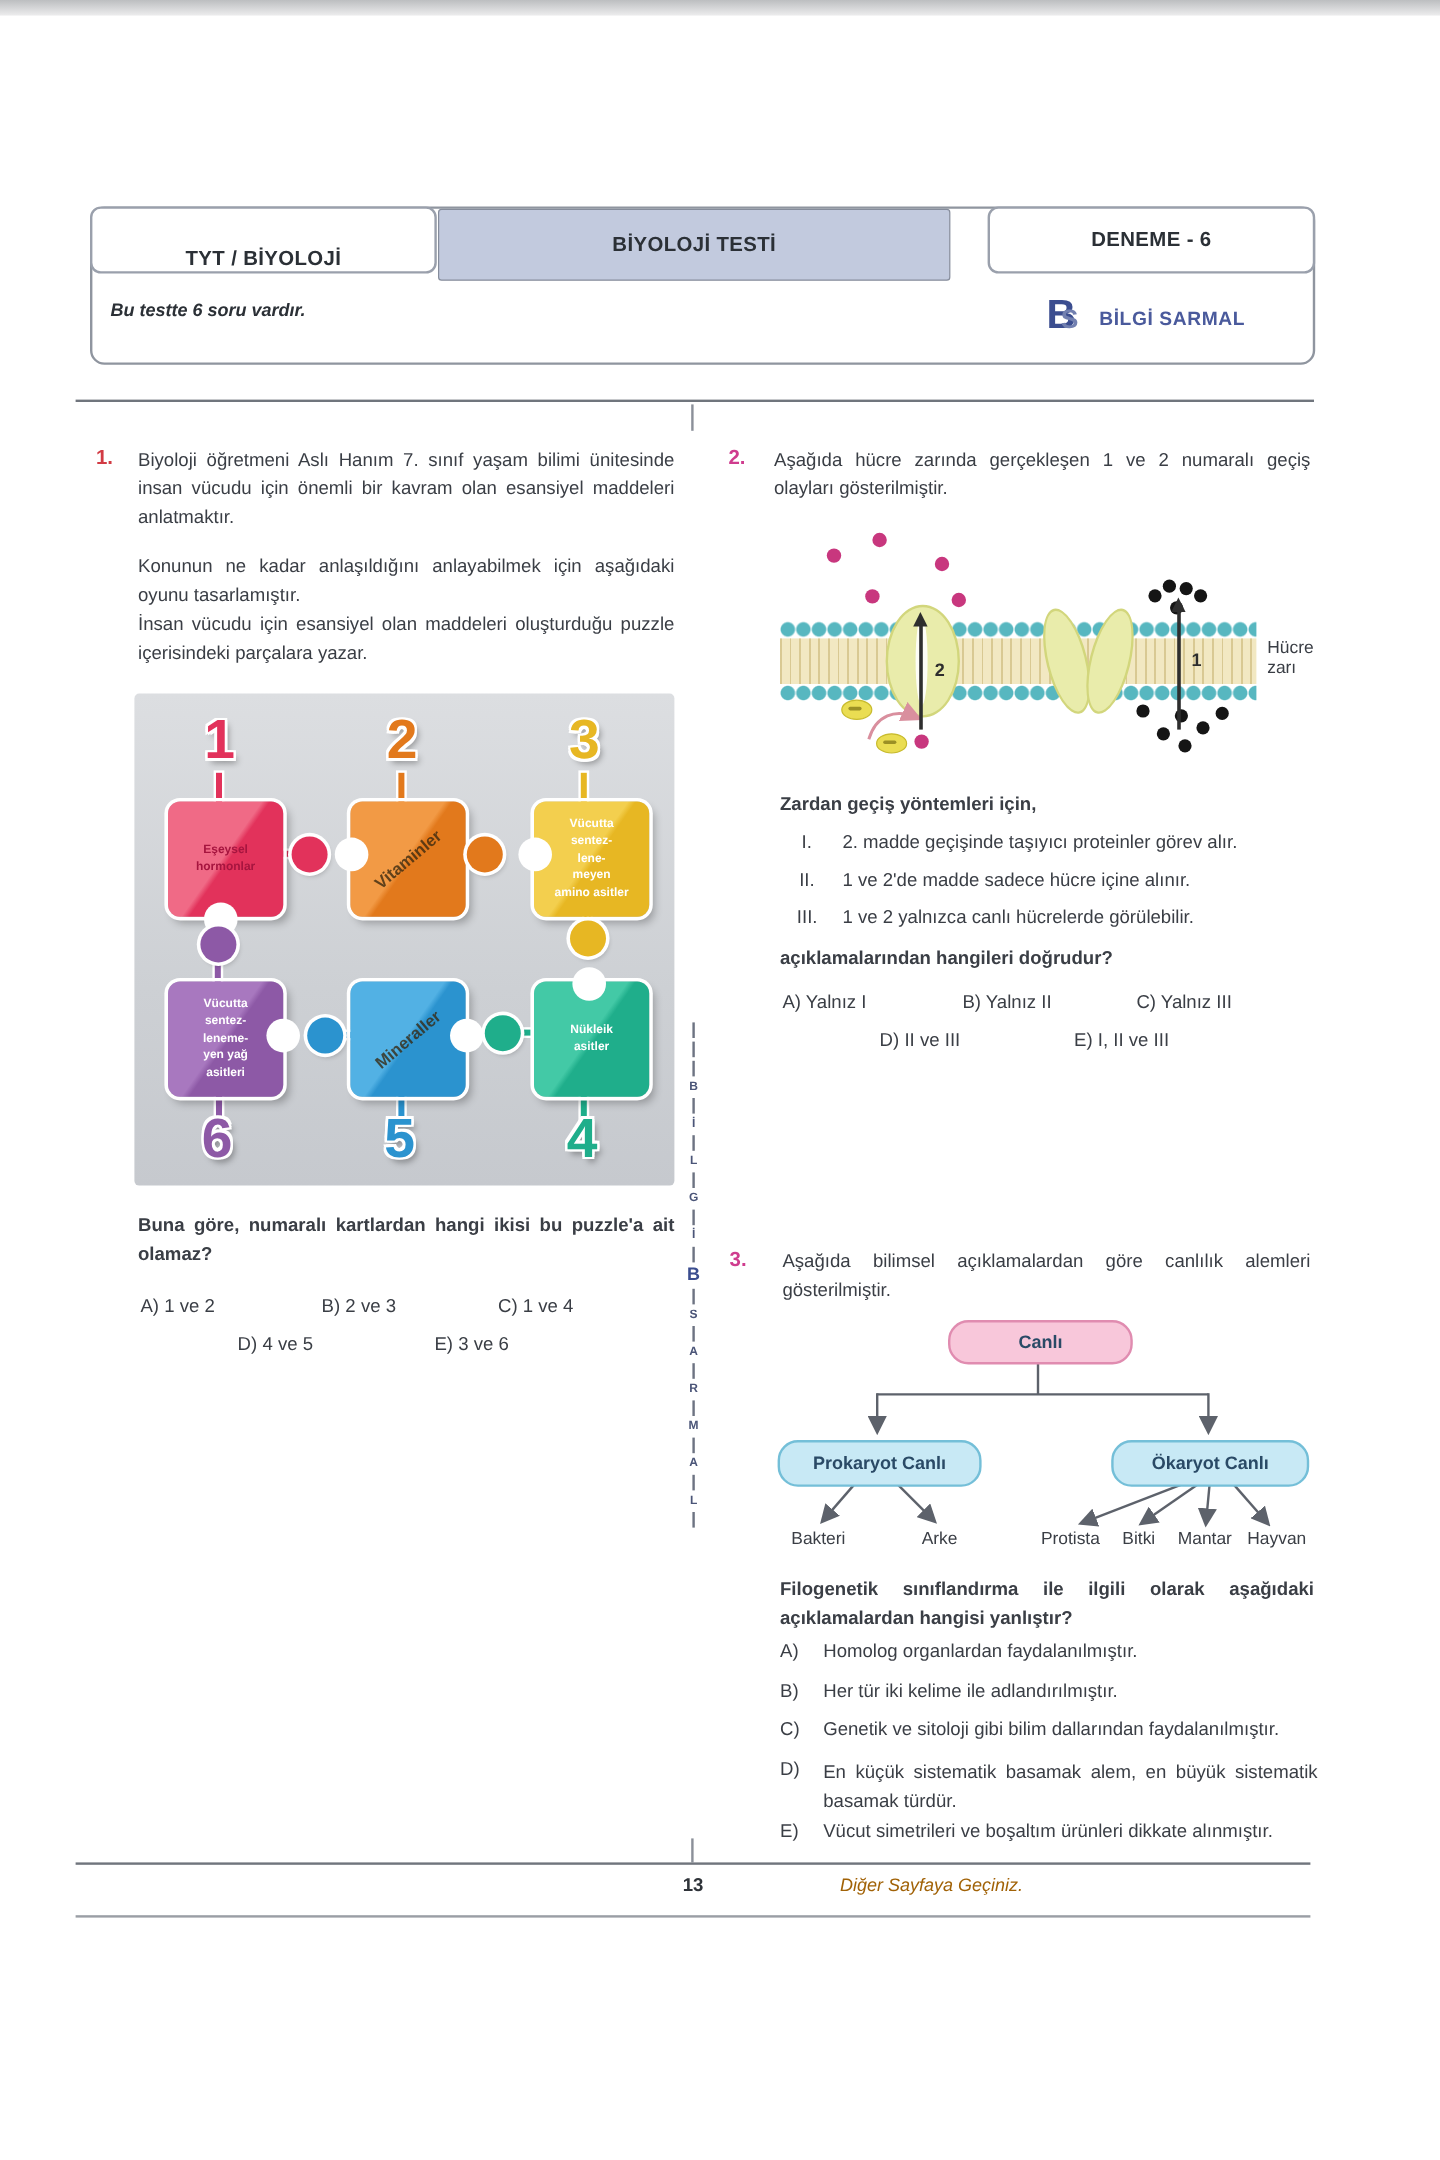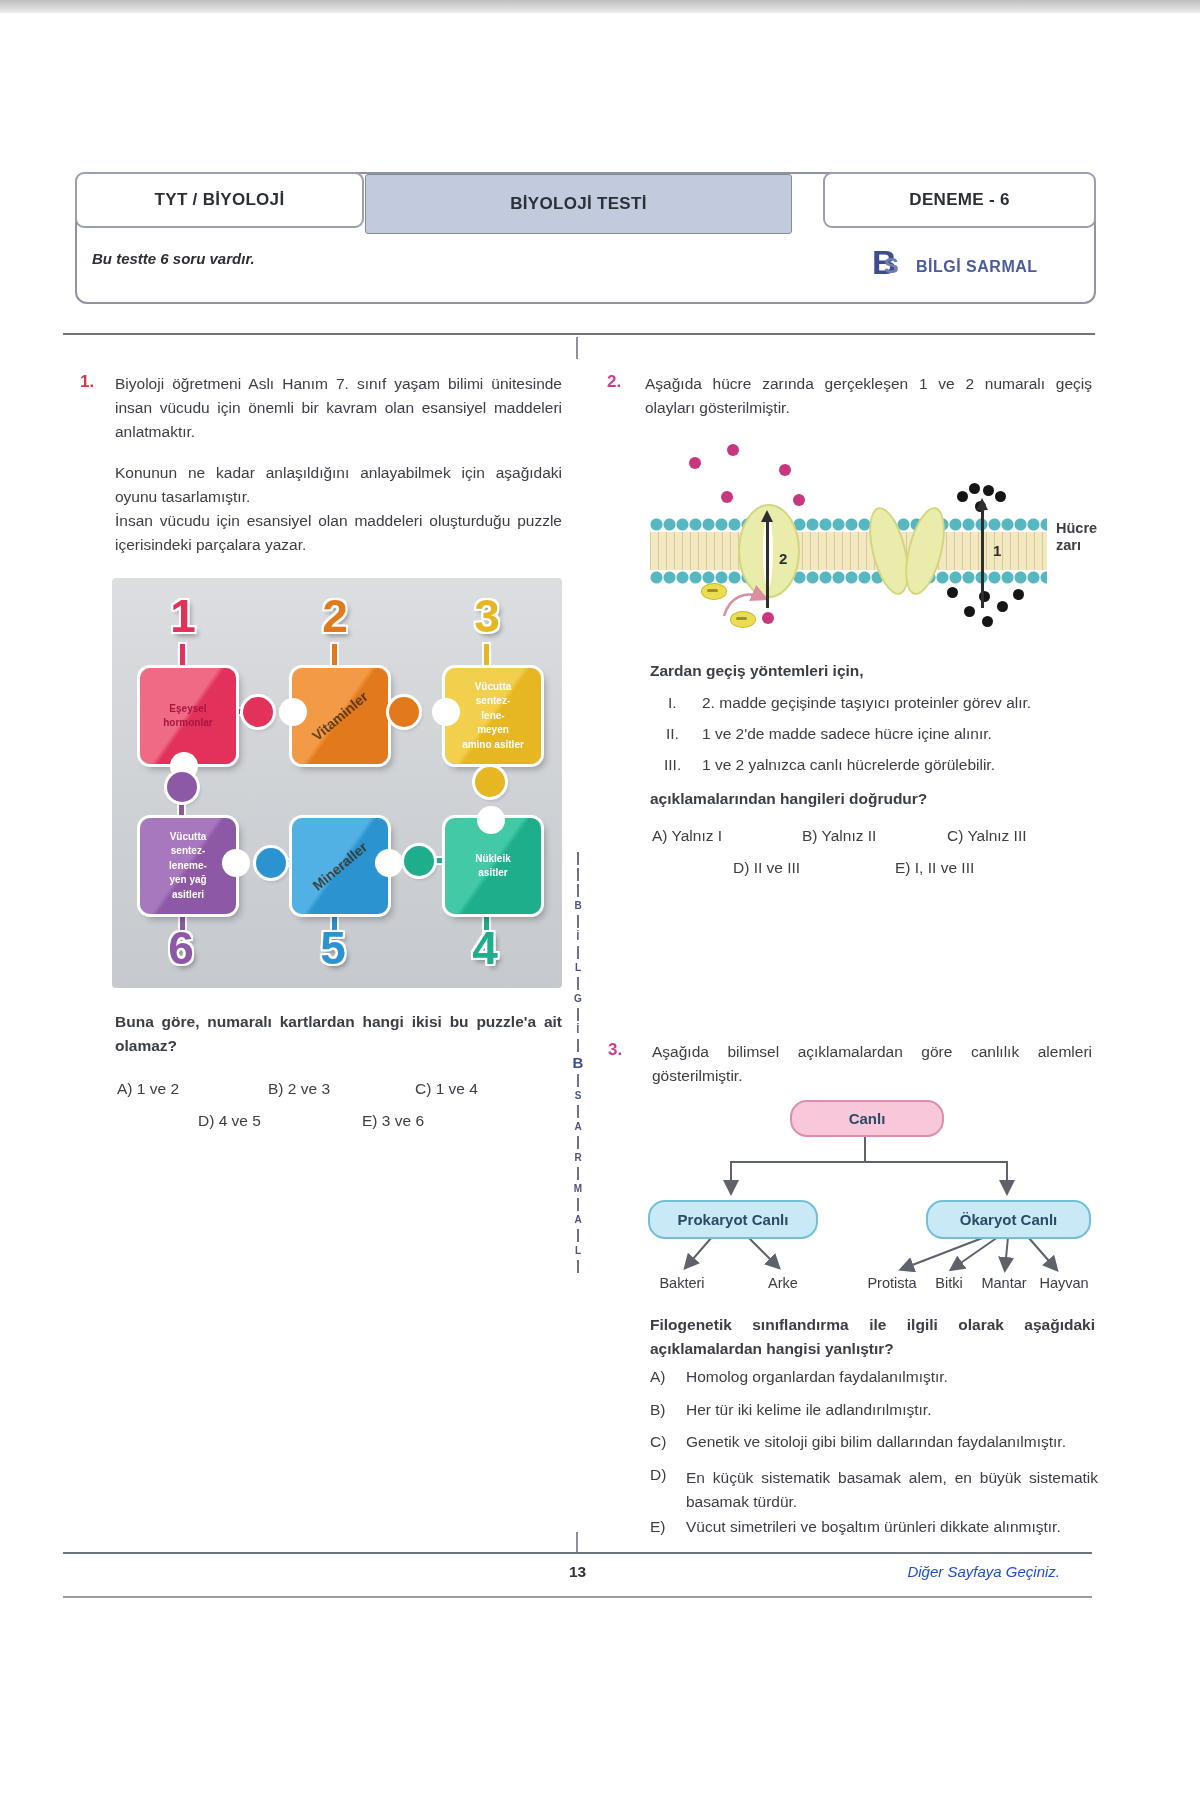--- a/index.html
+++ b/index.html
@@ -72,21 +72,21 @@
   .roman{position:absolute;font-size:15.5px;}
   .photo-strip{position:absolute;left:0;top:0;width:1200px;height:13px;background:linear-gradient(180deg,#bcbec0,#ededee);}
 </style>
 </head>
 <body>
 
 <div id="page">
   <div class="photo-strip"></div>
 
   <div class="a hbox" style="left:75px;top:172px;width:1017px;height:128px;"></div>
-  <div class="tab tabw" style="left:75px;top:172px;width:285px;height:52px;">
+  <div class="tab tabw" style="left:75px;top:172px;width:285px;height:52px;align-items:flex-end;">
     <span>TYT / BİYOLOJİ</span>
   </div>
   <div class="tab tabf" style="left:365px;top:174px;width:425px;height:58px;text-align:right;">
     <span>BİYOLOJİ TESTİ</span>
   </div>
   <div class="tab tabw" style="left:823px;top:172px;width:269px;height:52px;">
     <span>DENEME - 6</span>
   </div>
   <div class="a b" style="left:92px;top:250px;font-size:15px;font-style:italic;color:#2b3036;">Bu testte 6 soru vardır.</div>
   <div class="a" style="left:872px;top:243px;width:40px;height:44px;">
@@ -218,21 +218,21 @@
           <marker id="pk" markerWidth="7" markerHeight="7" refX="5" refY="3.5" orient="auto">
             <path d="M0,0 L7,3.5 L0,7 z" fill="#d98f9e"></path>
           </marker>
         </defs>
       <path d="M6,38 C12,18 28,12 46,20" fill="none" stroke="#d98f9e" stroke-width="2.5" marker-end="url(#pk)"></path>
     </svg>
     <div class="vline" style="left:166px;top:100px;height:88px;"></div>
     <div class="alab" style="left:179px;top:130px;">2</div>
     <div class="vline" style="left:381px;top:88px;height:100px;"></div>
     <div class="alab" style="left:393px;top:122px;">1</div>
-    <div class="memlab" style="left:456px;top:100px;font-weight:bold;">Hücre
+    <div class="memlab" style="left:456px;top:112px;">Hücre
 zarı</div>
   </div>
 
   <div class="a b" style="left:650px;top:662px;font-size:15.5px;">Zardan geçiş yöntemleri için,</div>
   <div class="roman" style="left:668px;top:694px;">I.</div>
   <div class="roman" style="left:702px;top:694px;">2. madde geçişinde taşıyıcı proteinler görev alır.</div>
   <div class="roman" style="left:666px;top:725px;">II.</div>
   <div class="roman" style="left:702px;top:725px;">1 ve 2'de madde sadece hücre içine alınır.</div>
   <div class="roman" style="left:664px;top:756px;">III.</div>
   <div class="roman" style="left:702px;top:756px;">1 ve 2 yalnızca canlı hücrelerde görülebilir.</div>
@@ -321,15 +321,15 @@
   <div class="a" style="left:650px;top:1433px;font-size:15.5px;">C)</div>
   <div class="a" style="left:686px;top:1433px;width:440px;font-size:15.5px;">Genetik ve sitoloji gibi bilim dallarından faydalanılmıştır.</div>
   <div class="a" style="left:650px;top:1466px;font-size:15.5px;">D)</div>
   <div class="a txt" style="left:686px;top:1466px;width:412px;">En küçük sistematik basamak alem, en büyük sistematik basamak türdür.</div>
   <div class="a" style="left:650px;top:1518px;font-size:15.5px;">E)</div>
   <div class="a" style="left:686px;top:1518px;width:440px;font-size:15.5px;">Vücut simetrileri ve boşaltım ürünleri dikkate alınmıştır.</div>
 
   <div class="tick" style="left:576px;top:1532px;height:20px;"></div>
   <div class="hr" style="left:63px;top:1552px;width:1029px;height:2px;"></div>
   <div class="a b" style="left:63px;top:1563px;width:1029px;text-align:center;font-size:15.5px;color:#2f3339;">13</div>
-  <div class="a" style="left:700px;top:1563px;width:360px;text-align:right;font-size:15px;font-style:italic;color:#1d4ed8;">Diğer Sayfaya Geçiniz.</div>
+  <div class="a" style="left:700px;top:1563px;width:360px;font-size:15px;font-style:italic;color:#a16207;">Diğer Sayfaya Geçiniz.</div>
   <div class="hr" style="left:63px;top:1596px;width:1029px;height:2px;background:#9a9ea5;"></div>
 </div>
 
 </body></html>

